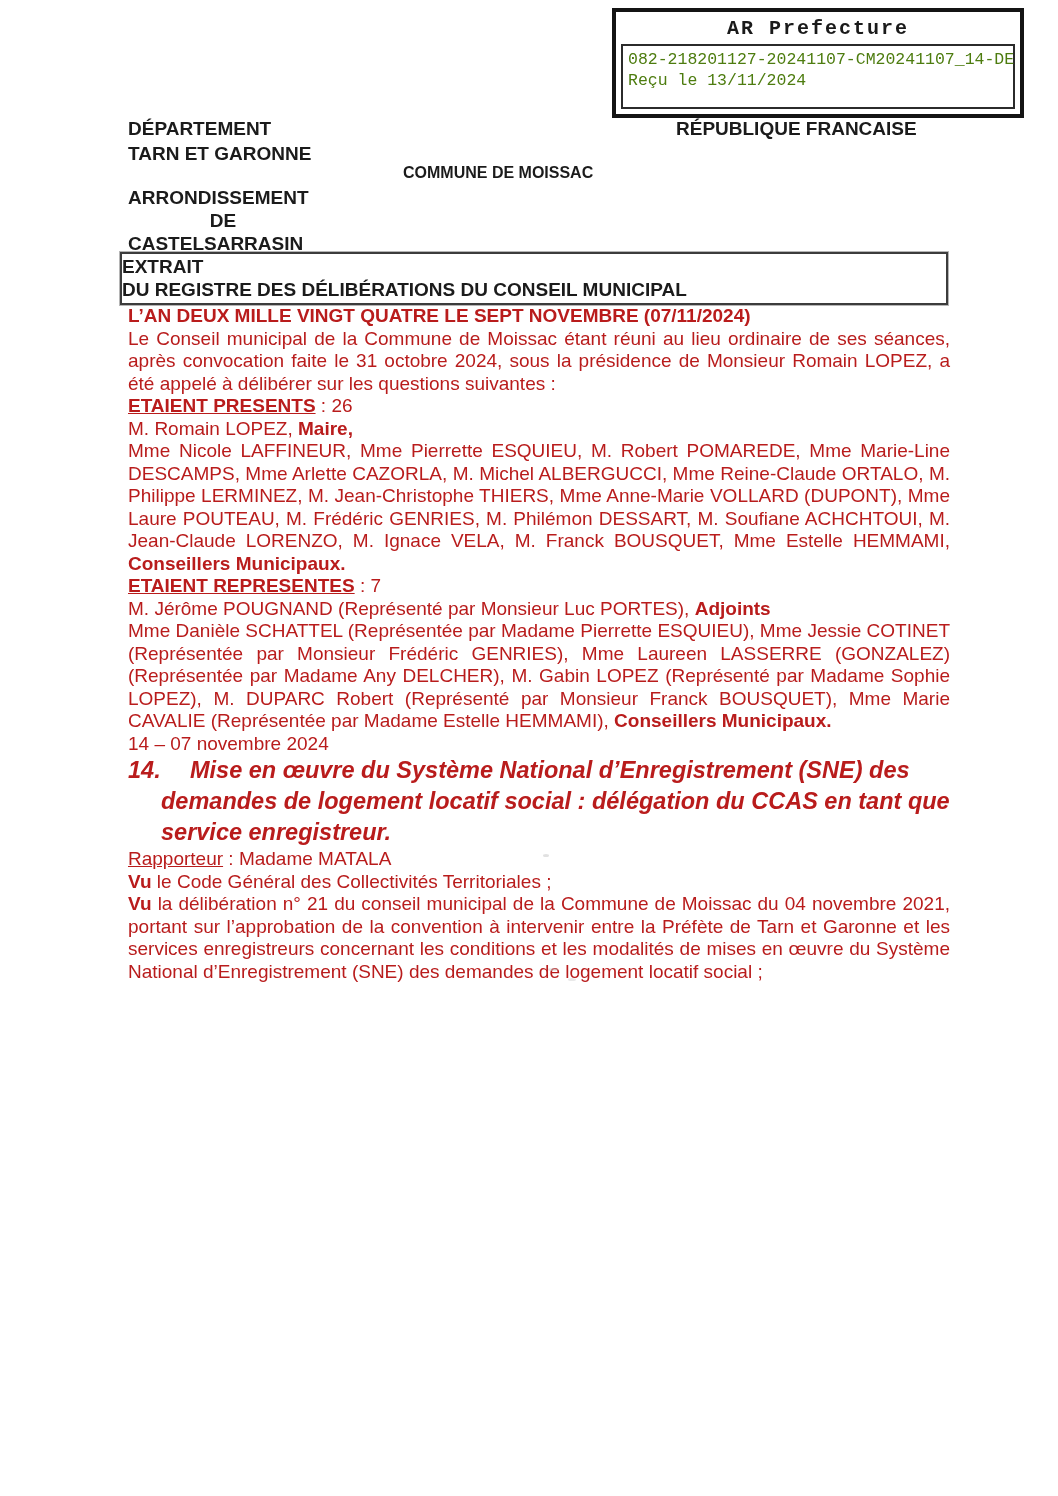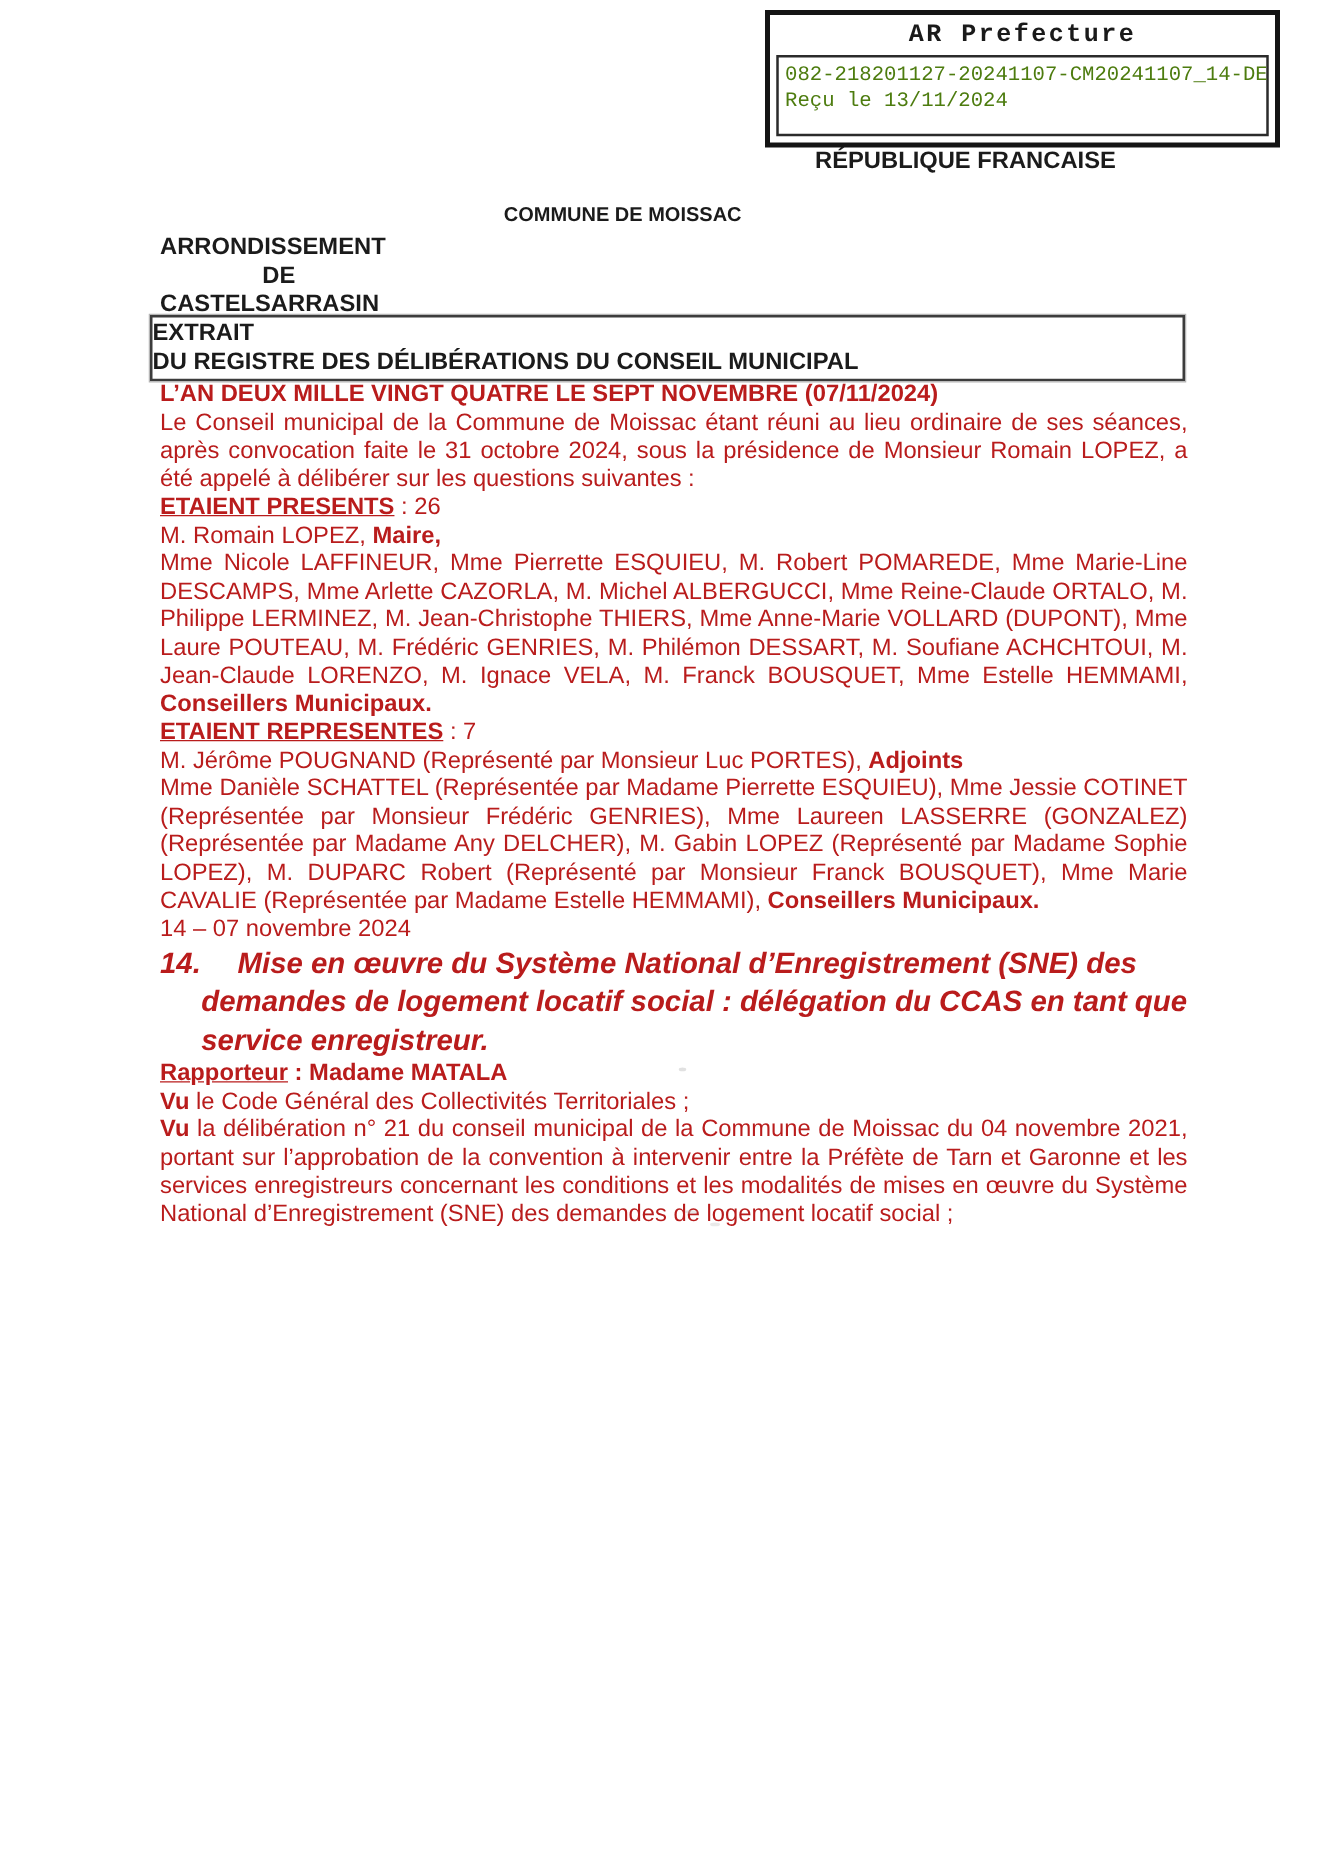--- a/index.html
+++ b/index.html
@@ -28,21 +28,21 @@
     border:2px solid #2b2b2b;margin:1px 5px 5px 5px;
     padding:3px 4px 16px 5px;
     font-family:"Liberation Mono", monospace;
     font-size:16.5px;line-height:21px;color:#4d7c0f;
     white-space:nowrap;
   }
 
   
   .dept{position:absolute;left:128px;top:116px;font-weight:700;font-size:19px;line-height:25px;}
   .commune{position:absolute;left:403px;top:164px;font-weight:700;font-size:16px;}
-  .republique{position:absolute;left:652px;top:118px;font-weight:700;font-size:19px;}
+  .republique{position:absolute;left:676px;top:118px;font-weight:700;font-size:19px;}
   .arrond{position:absolute;left:128px;top:186px;width:190px;font-weight:700;font-size:19px;line-height:23px;}
   .arrond .center{text-align:center;}
 
   
   .title-box{
     position:absolute;left:120px;top:252px;width:828px;box-sizing:border-box;
     border:2px solid #3c3c3c;outline:1px solid #b5b5b5;
     font-weight:700;font-size:19px;line-height:23px;
     padding:1px 0 2px 0;background:#fff;
   }
@@ -54,21 +54,21 @@
   }
   .doc-body p{margin:0;}
   .just{text-align:justify;}
   .secretary{margin-top:70px;}
   .item-ref{margin-top:112px;}
   .item-heading{
     margin-top:9px;font-weight:700;font-style:italic;
     font-size:23.5px;line-height:31px;padding-left:33px;
   }
   .item-num{display:inline-block;width:62px;margin-left:-33px;font-style:italic;}
-  .rapporteur{margin-top:3px;font-weight:bold;}
+  .rapporteur{margin-top:3px;}
   .vu1{margin-top:52px;}
   .vu2{margin-top:23px;}
 
   
   .speck{position:absolute;background:#c9c9c9;border-radius:50%;}
   .speck1{left:543px;top:854px;width:6px;height:3px;opacity:.55;}
   .speck2{left:548px;top:968px;width:10px;height:3px;opacity:.45;}
   .speck3{left:568px;top:978px;width:8px;height:3px;opacity:.4;}
 </style>
 </head>
@@ -77,20 +77,24 @@
 <div class="page">
 
   <div class="stamp">
     <div class="stamp-title">AR Prefecture</div>
     <div class="stamp-inner">
       <div>082-218201127-20241107-CM20241107_14-DE</div>
       <div>Reçu le 13/11/2024</div>
     </div>
   </div>
 
+  <div class="dept">
+    <div>DÉPARTEMENT</div>
+    <div>TARN ET GARONNE</div>
+  </div>
 
   <div class="republique">RÉPUBLIQUE FRANCAISE</div>
 
   <div class="commune">COMMUNE DE MOISSAC</div>
 
   <div class="arrond">
     <div>ARRONDISSEMENT</div>
     <div class="center">DE</div>
     <div>CASTELSARRASIN</div>
   </div>

